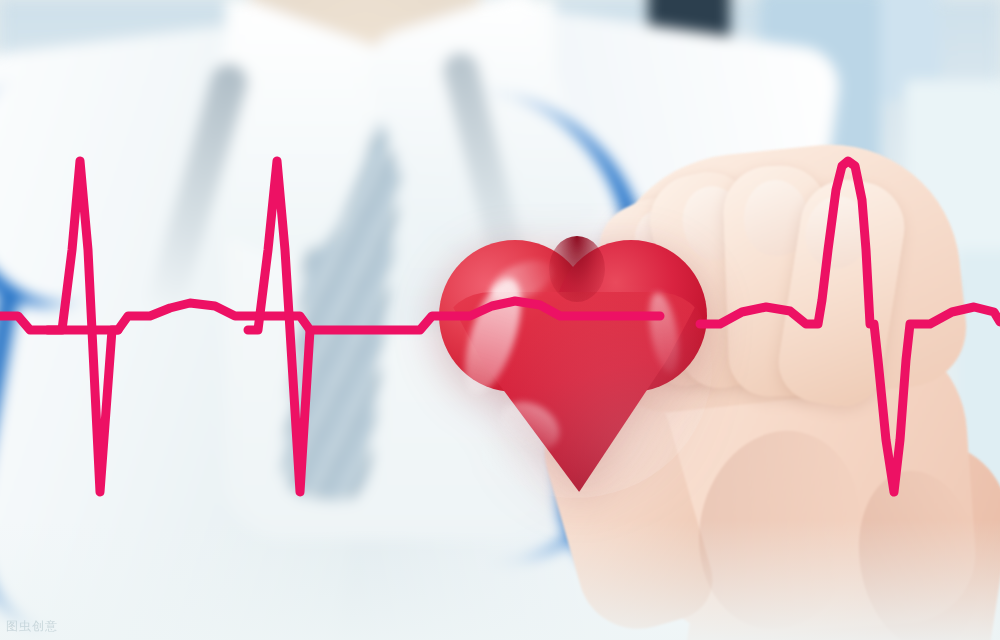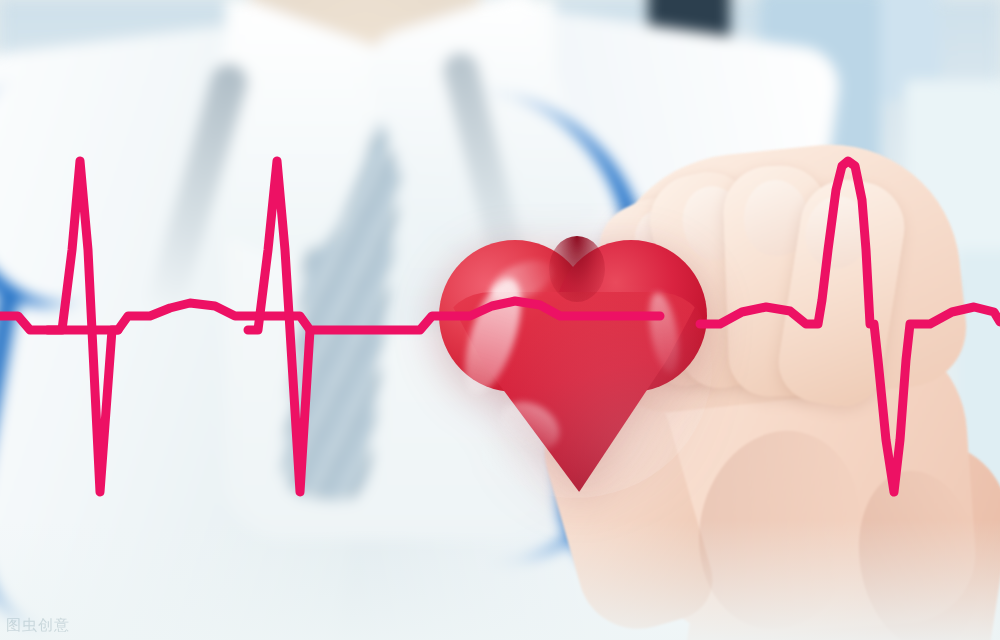--- a/index.html
+++ b/index.html
@@ -271,21 +271,21 @@
   #ecg-front { z-index: 30; }
 
   
   #photo-blur { filter: blur(7px) saturate(1.04); }
   #hand-blur  { filter: blur(1.2px); }
   #heart-blur { filter: blur(0.6px); }
 
   
   #watermark {
     position:absolute; left:6px; bottom:5px;
-    font-size:15px; letter-spacing:1px;
+    font-size:12px; letter-spacing:1px;
     color: rgba(120,150,160,.30);
     z-index: 60; user-select:none;text-align:center;
   }
   #bottom-fade {
     position:absolute; left:0; bottom:0; width:1000px; height:120px;
     background:linear-gradient(to bottom, rgba(240,246,247,0), rgba(238,245,246,.85));
     z-index: 40; pointer-events:none;
   }
 </style>
 </head>

